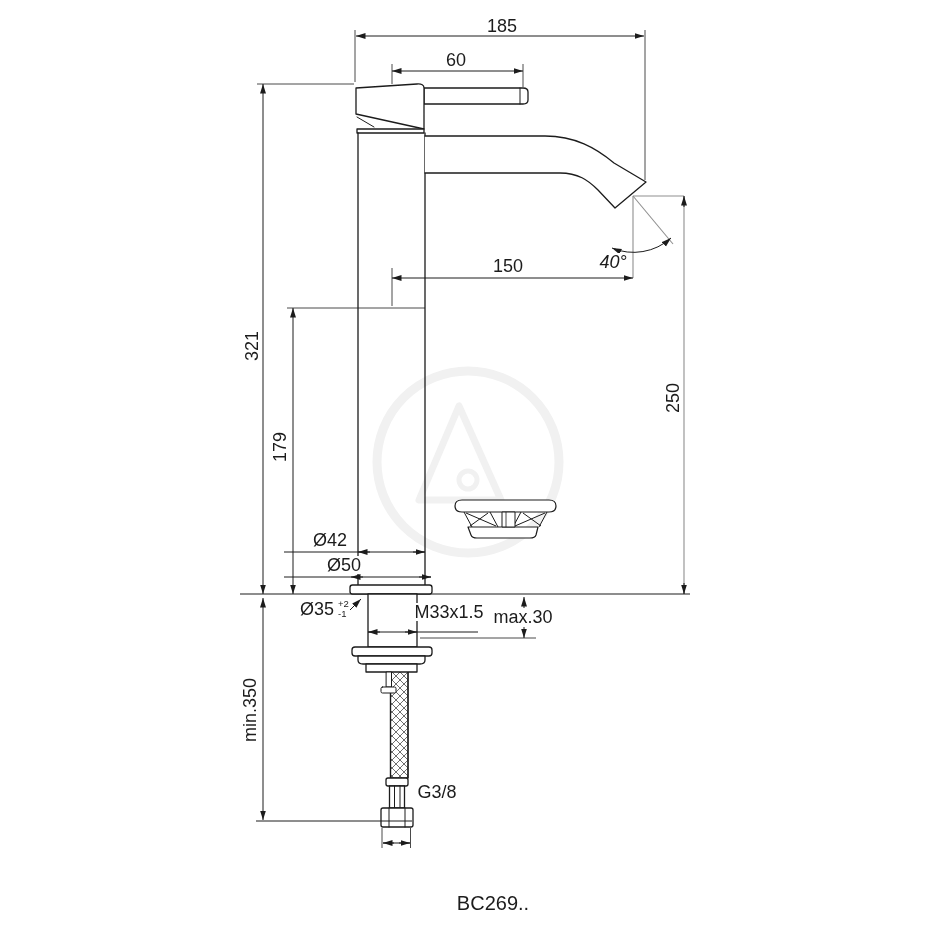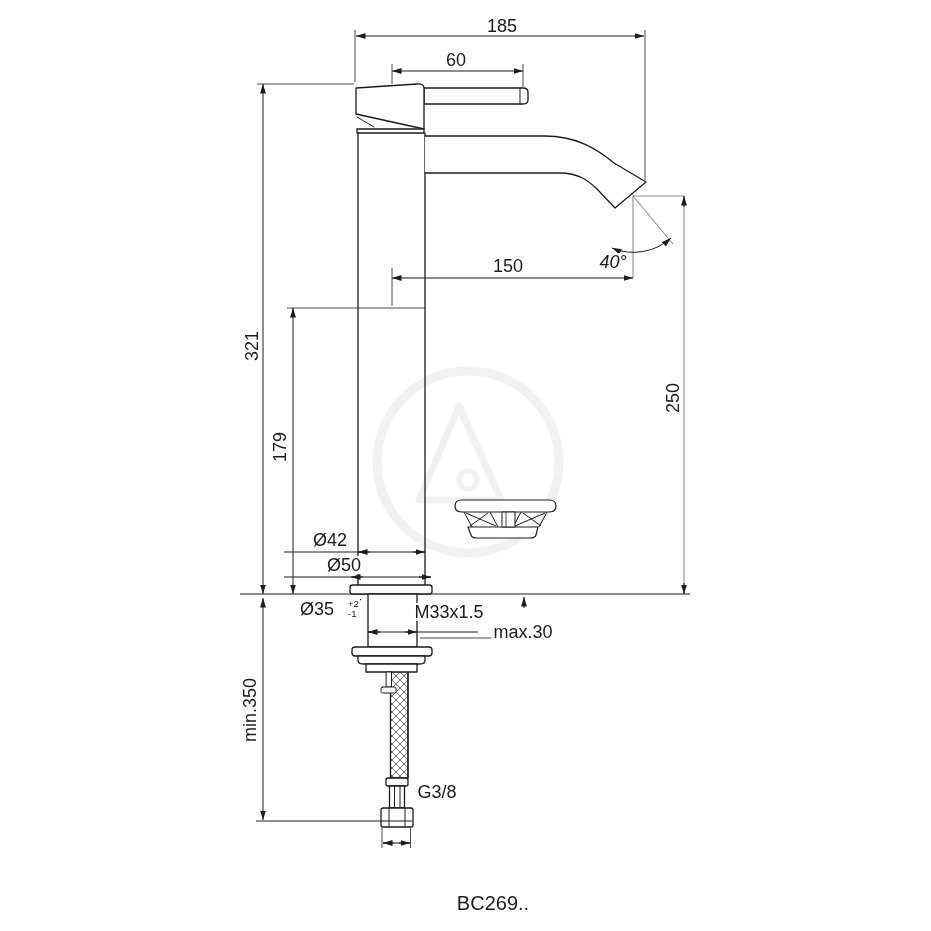--- a/index.html
+++ b/index.html
@@ -19,21 +19,21 @@
     line-height:1;
     white-space:nowrap;
     color:#1c1c1c;
     background:#ffffff;
     padding:0 2px;
   }
   .rot{transform:translate(-50%,-50%) rotate(-90deg);}
   .italic{font-style:italic;}
   .tol-group{
     position:absolute;
-    display:flex;align-items:center;gap:14px;
+    display:flex;align-items:center;gap:4px;
     font-size:18px;line-height:1;background:#fff;padding:0 1px;
   }
   .tol-stack{
     display:flex;flex-direction:column;justify-content:center;
     font-size:9.5px;line-height:1.05;
   }
   .product-code{
     position:absolute;
     transform:translate(-50%,-50%);
     font-size:20px;line-height:1;white-space:nowrap;
@@ -182,18 +182,18 @@
 
   <div class="tol-group" style="left:299px;top:599px;">
     <span>Ø35</span>
     <span class="tol-stack">
       <span>+2</span>
       <span>-1</span>
     </span>
   </div>
 
   <div class="dim-label" style="left:449px;top:612px;">M33x1.5</div>
-  <div class="dim-label" style="left:523px;top:617px;margin-top:15px;">max.30</div>
+  <div class="dim-label" style="left:523px;top:617px;">max.30</div>
   <div class="dim-label" style="left:437px;top:792px;">G3/8</div>
 
   <div class="product-code" style="left:461px;top:903px;margin-left:32px;">BC269..</div>
 
 </div>
 
 </body></html>

